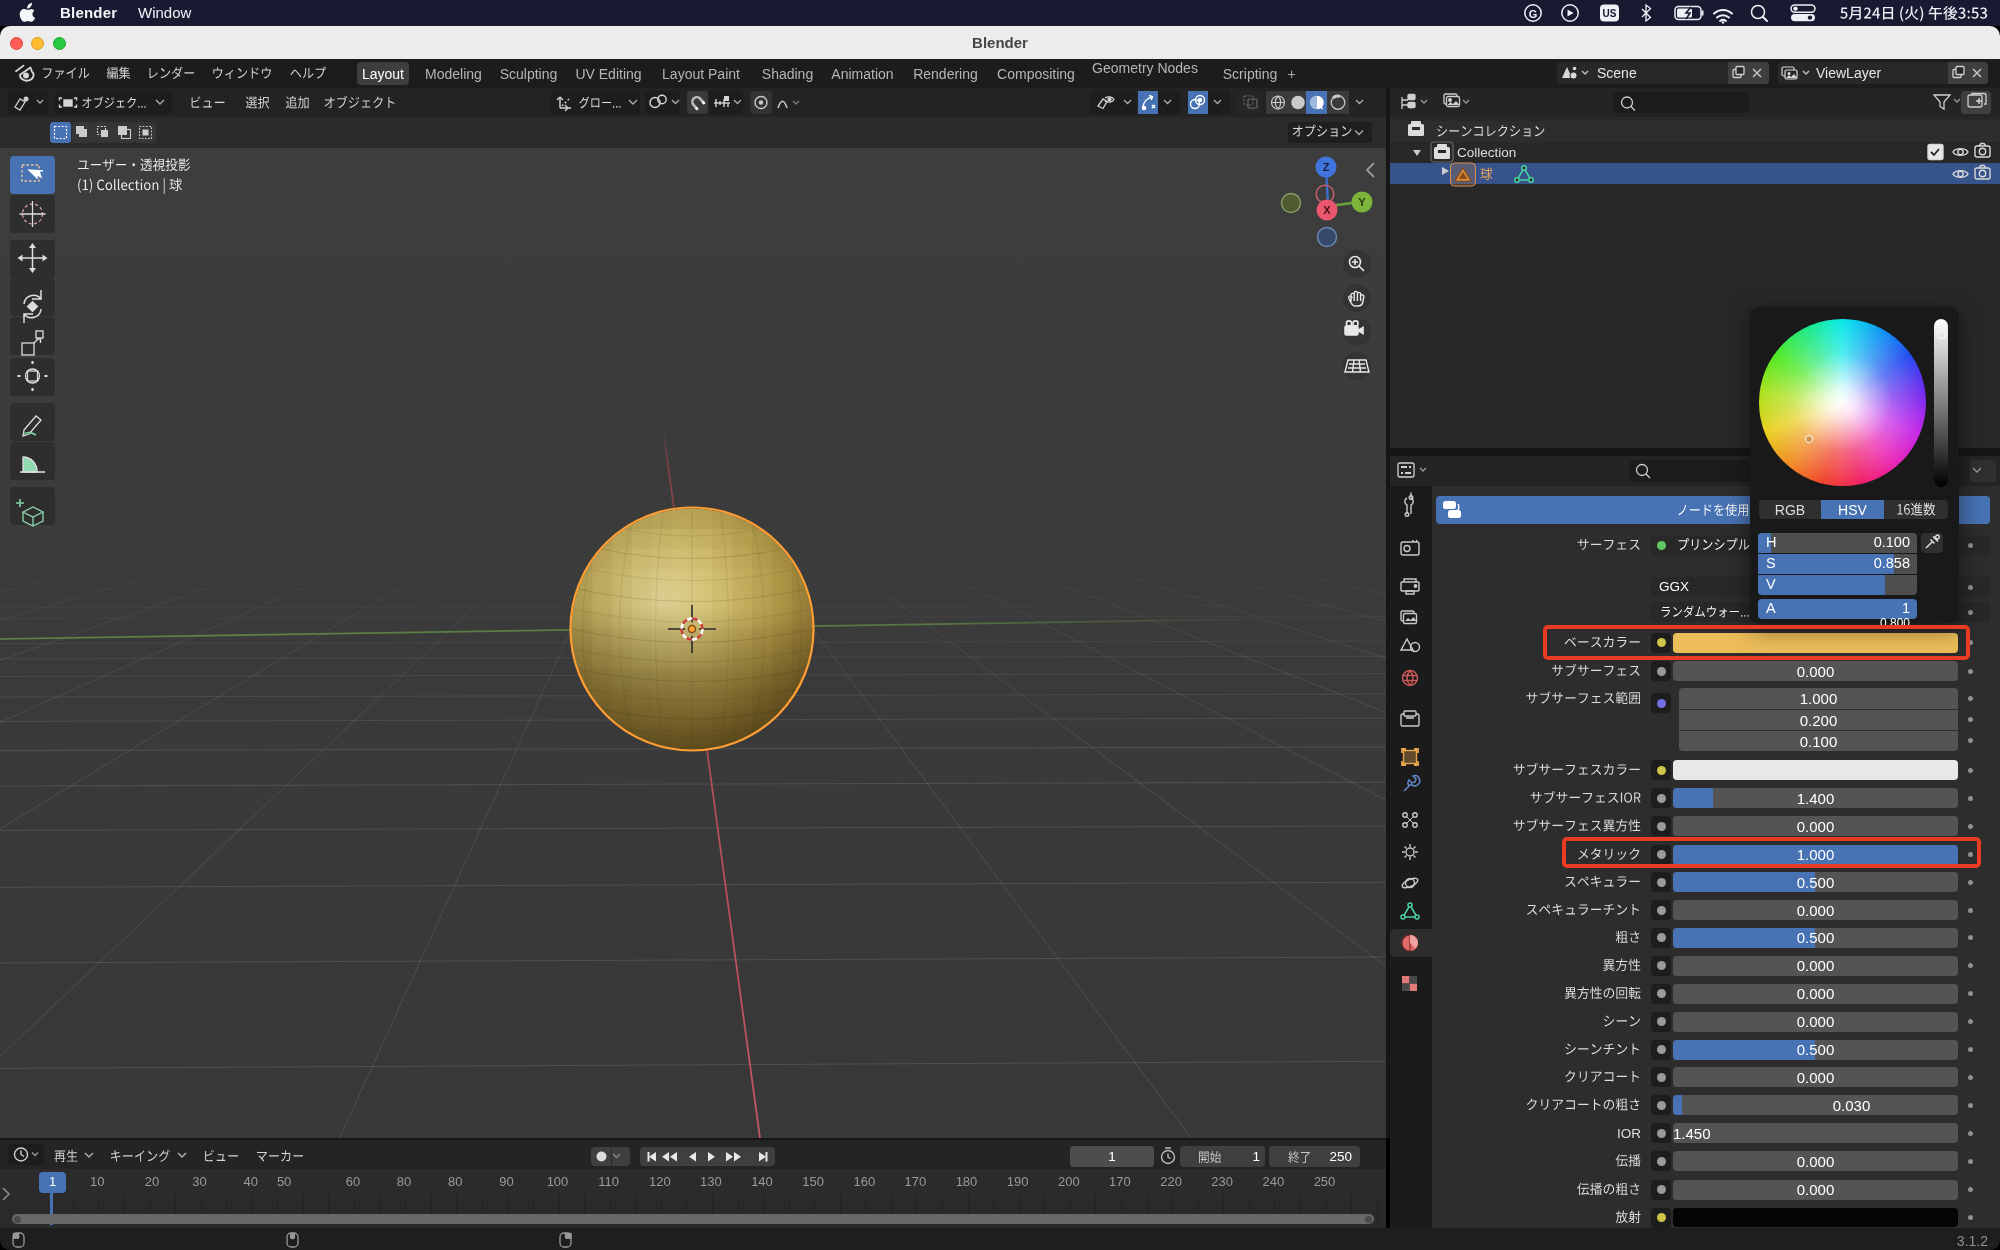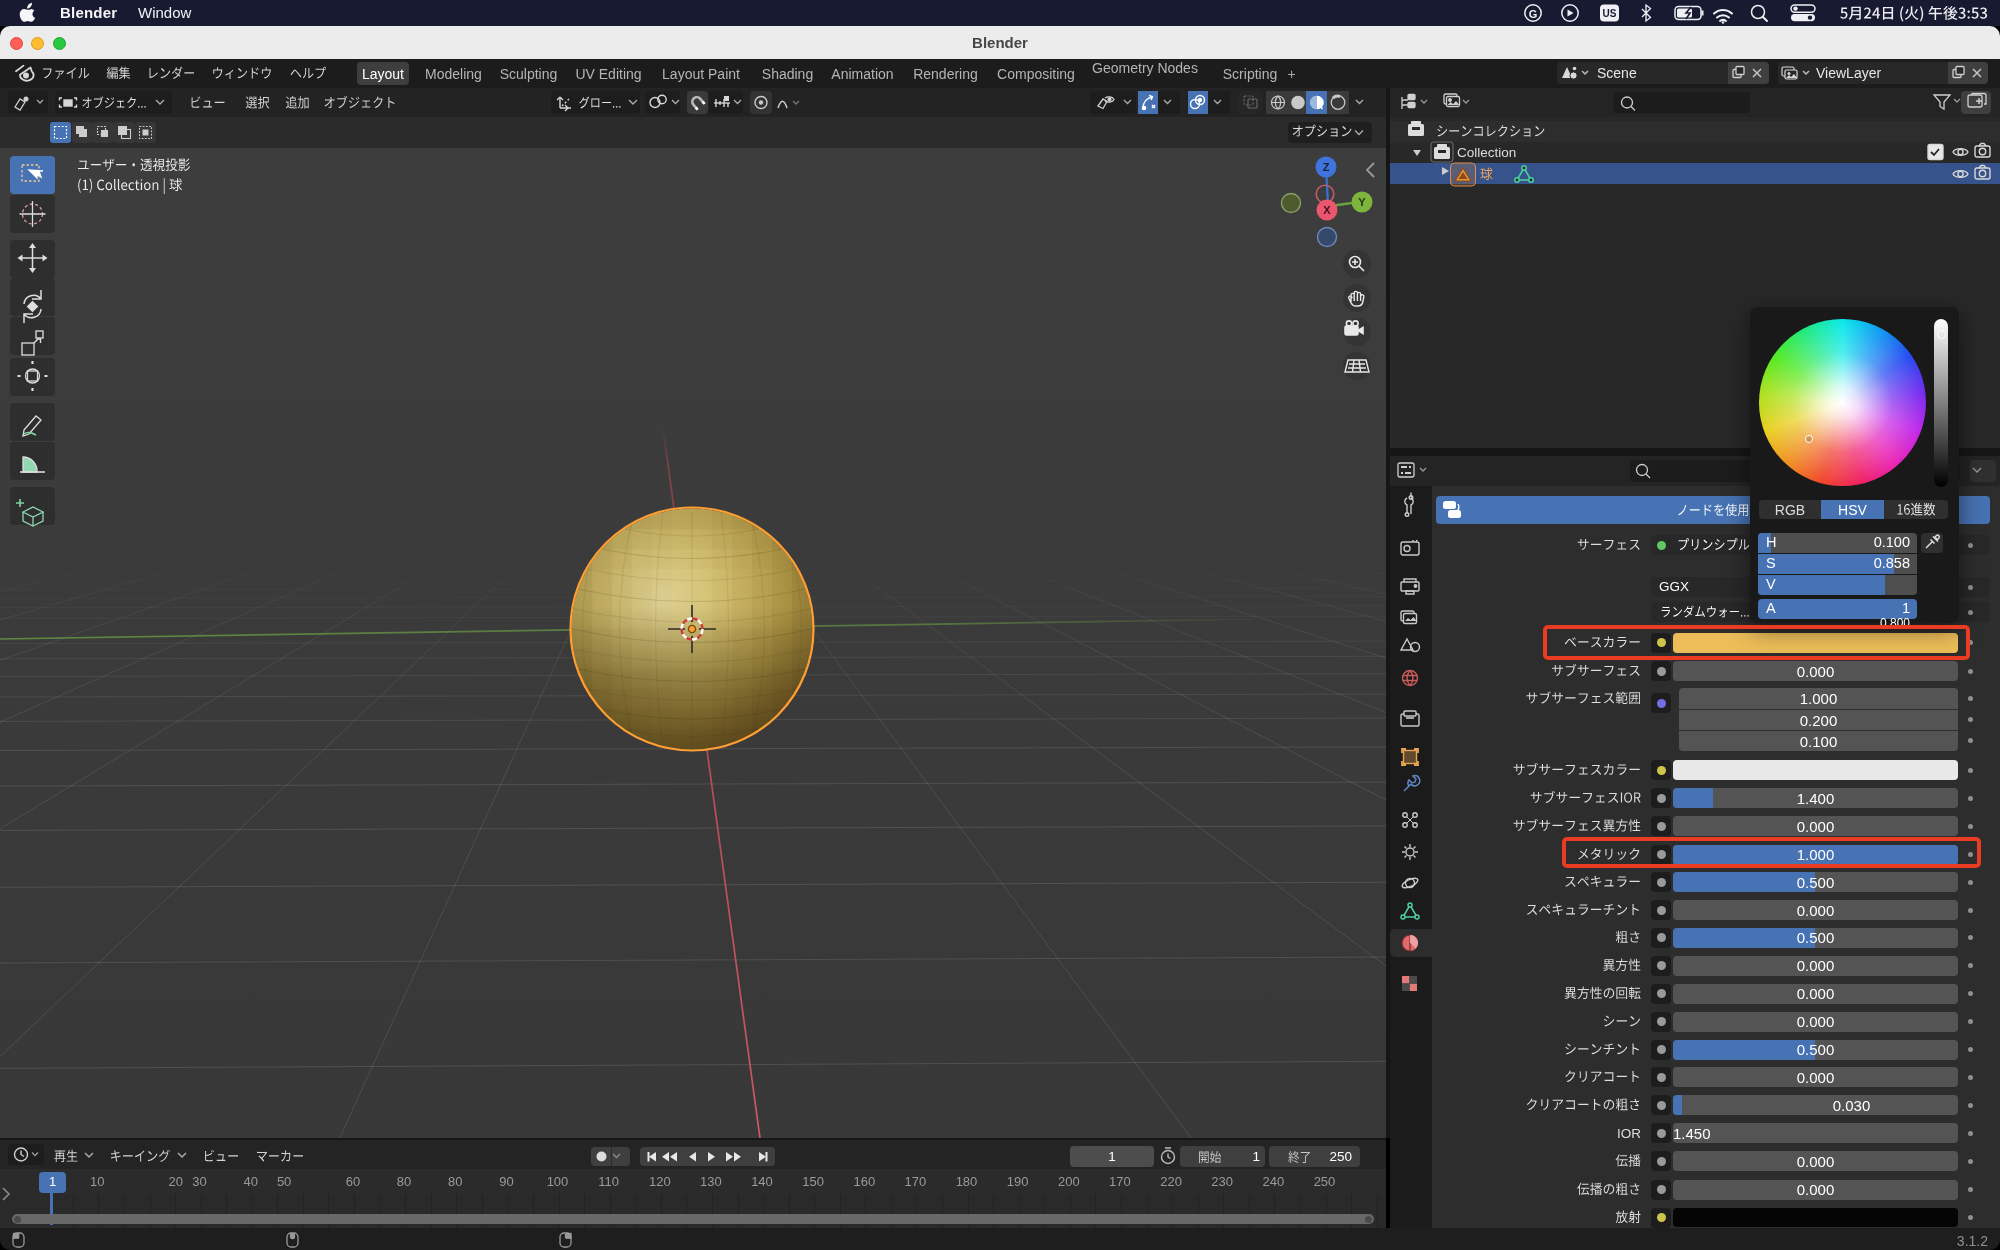--- a/index.html
+++ b/index.html
@@ -885,21 +885,21 @@
     <div class="abs" style="left:1172.1px;top:1194px;width:1px;height:34px;background:#232323;"></div>
     <div class="abs" style="left:1197.7px;top:1194px;width:1px;height:34px;background:#232323;"></div>
     <div class="abs" style="left:1223.2px;top:1194px;width:1px;height:34px;background:#232323;"></div>
     <div class="abs" style="left:1248.8px;top:1194px;width:1px;height:34px;background:#232323;"></div>
     <div class="abs" style="left:1274.4px;top:1194px;width:1px;height:34px;background:#232323;"></div>
     <div class="abs" style="left:1299.9px;top:1194px;width:1px;height:34px;background:#232323;"></div>
     <div class="abs" style="left:1325.5px;top:1194px;width:1px;height:34px;background:#232323;"></div>
     <div class="abs" style="left:1351.1px;top:1194px;width:1px;height:34px;background:#232323;"></div>
     <div class="abs" style="left:1376.6px;top:1194px;width:1px;height:34px;background:#232323;"></div>
     <span class="txt" style="left:72.3px;top:1174px;width:50px;text-align:center;font-size:13px;color:#9a9a9a;">10</span>
-    <span class="txt" style="left:133px;top:1174px;width:50px;text-align:right;font-size:13px;color:#9a9a9a;">20</span>
+    <span class="txt" style="left:127px;top:1174px;width:50px;text-align:center;font-size:13px;color:#9a9a9a;">20</span>
     <span class="txt" style="left:174.6px;top:1174px;width:50px;text-align:center;font-size:13px;color:#9a9a9a;">30</span>
     <span class="txt" style="left:225.7px;top:1174px;width:50px;text-align:center;font-size:13px;color:#9a9a9a;">40</span>
     <span class="txt" style="left:276.9px;top:1174px;width:50px;font-size:13px;color:#9a9a9a;">50</span>
     <span class="txt" style="left:328.0px;top:1174px;width:50px;text-align:center;font-size:13px;color:#9a9a9a;">60</span>
     <span class="txt" style="left:379.1px;top:1174px;width:50px;text-align:center;font-size:13px;color:#9a9a9a;">80</span>
     <span class="txt" style="left:430.2px;top:1174px;width:50px;text-align:center;font-size:13px;color:#9a9a9a;">80</span>
     <span class="txt" style="left:481.4px;top:1174px;width:50px;text-align:center;font-size:13px;color:#9a9a9a;">90</span>
     <span class="txt" style="left:532.5px;top:1174px;width:50px;text-align:center;font-size:13px;color:#9a9a9a;">100</span>
     <span class="txt" style="left:583.6px;top:1174px;width:50px;text-align:center;font-size:13px;color:#9a9a9a;">110</span>
     <span class="txt" style="left:634.8px;top:1174px;width:50px;text-align:center;font-size:13px;color:#9a9a9a;">120</span>

